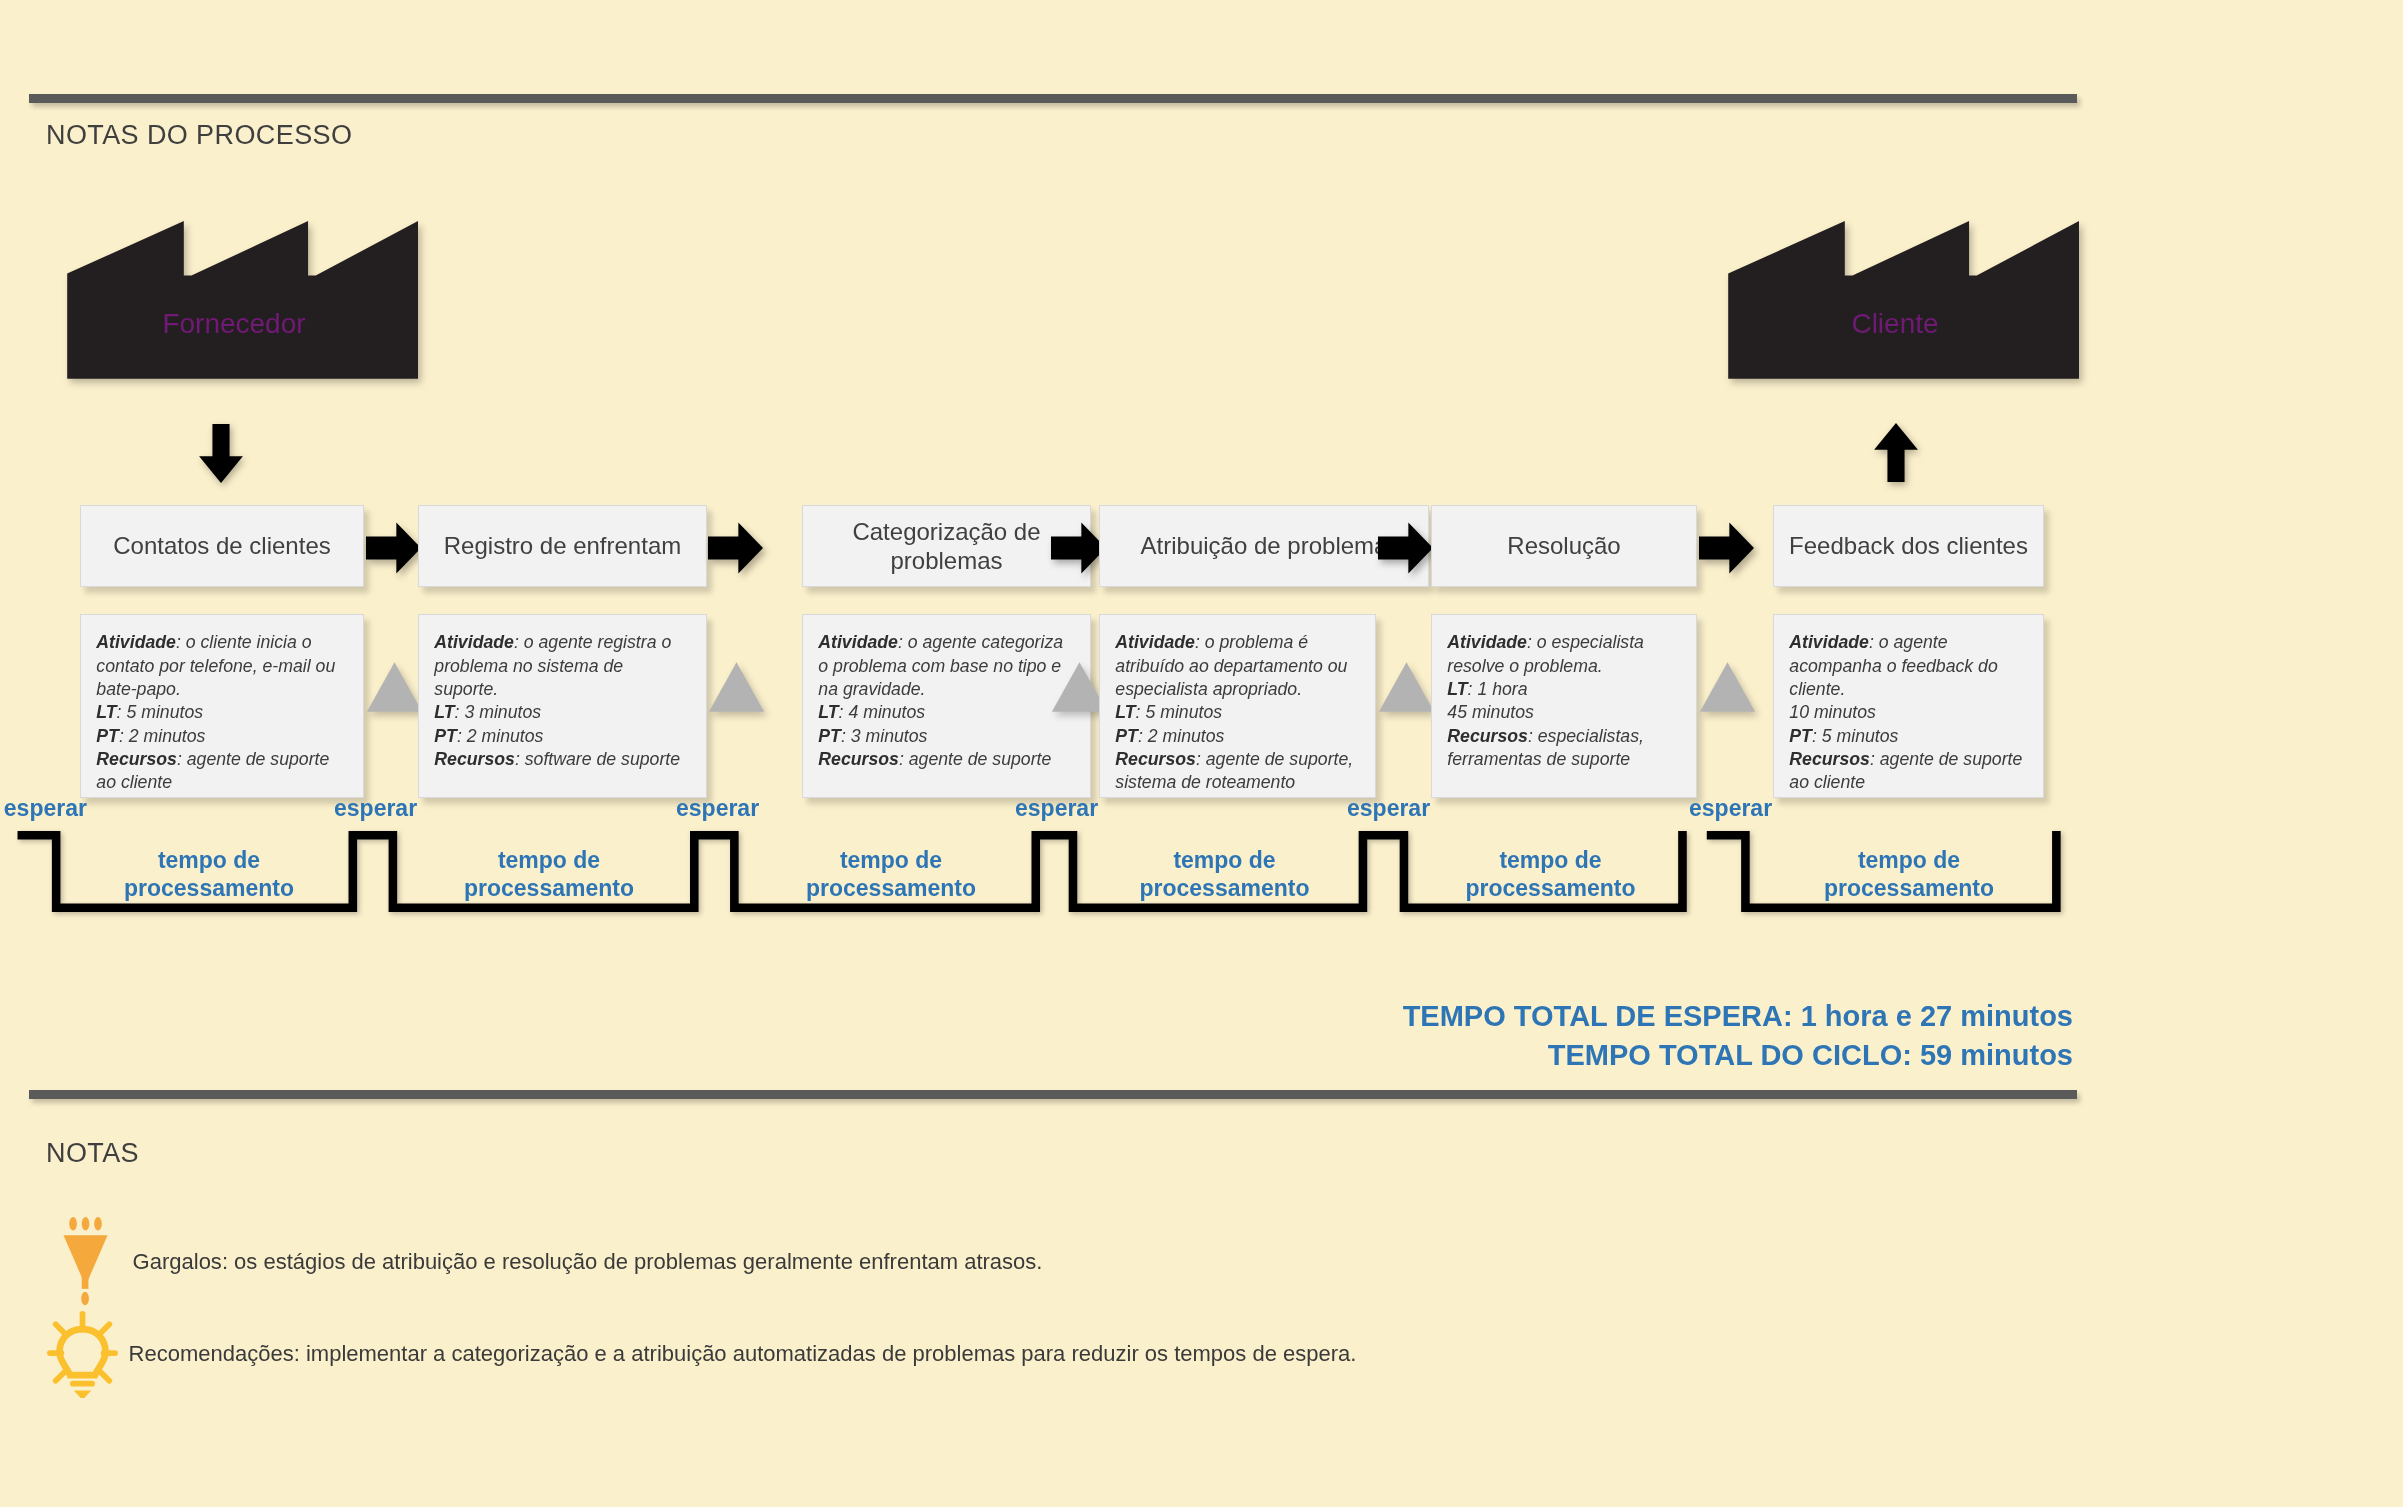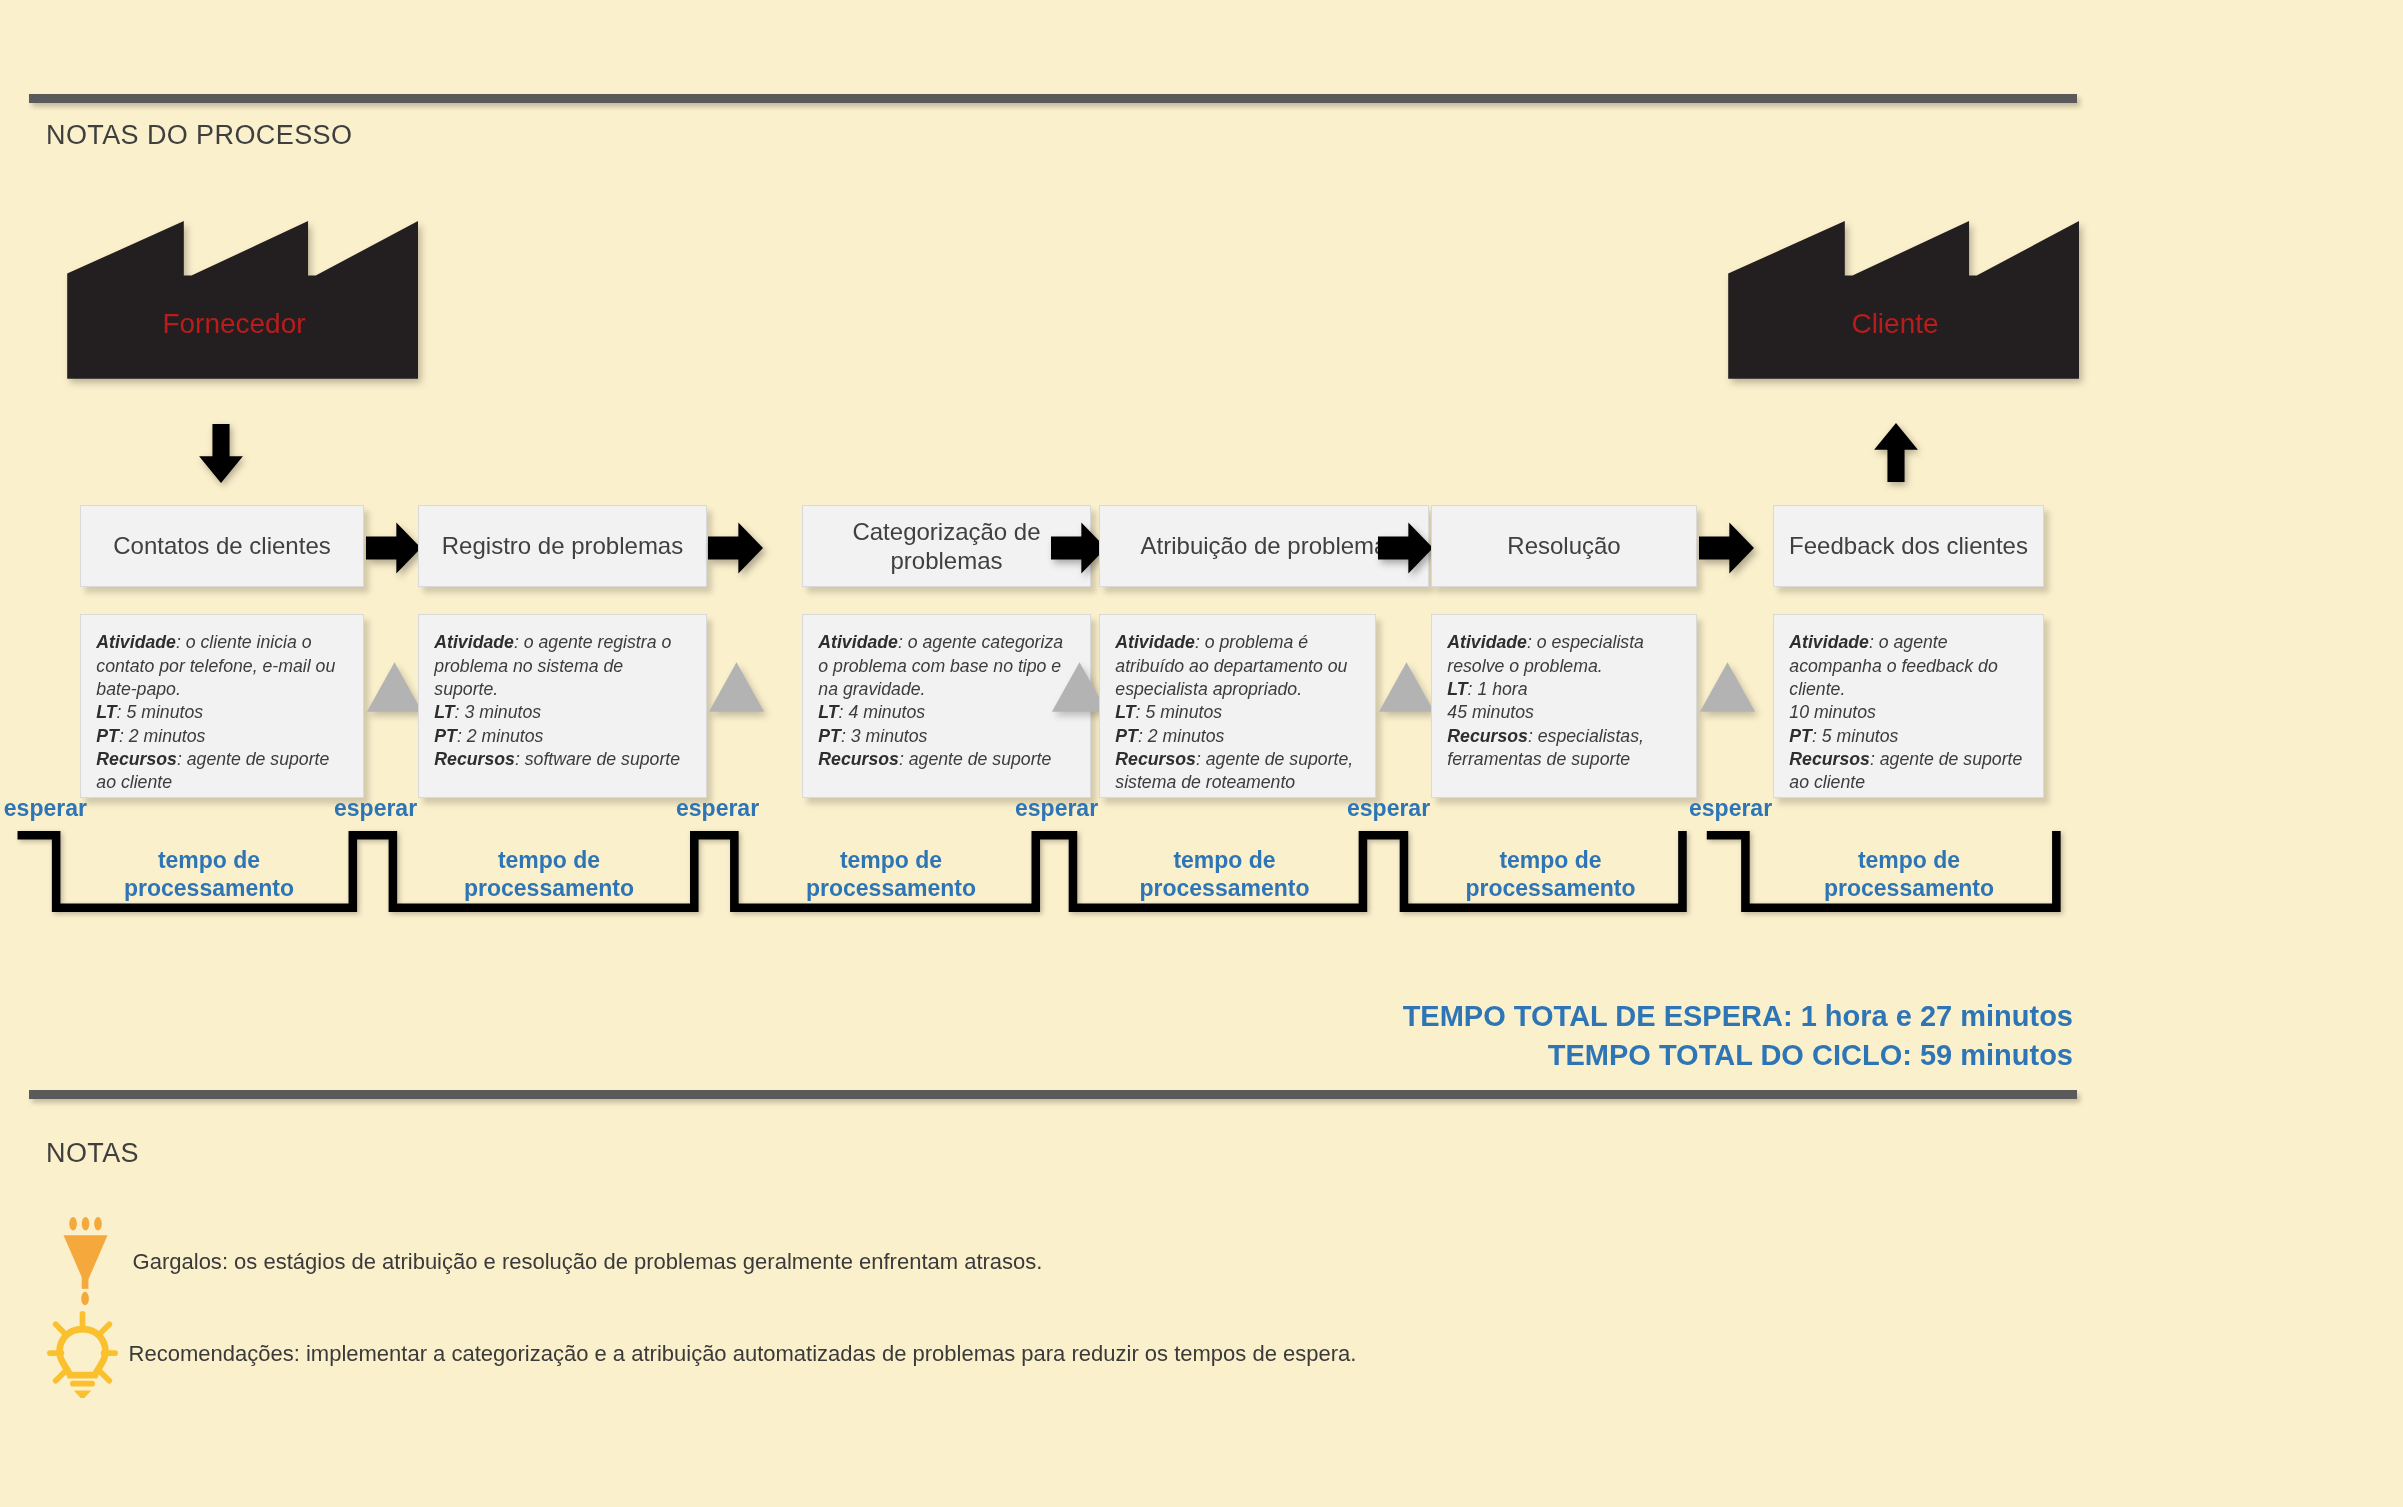--- a/index.html
+++ b/index.html
@@ -27,21 +27,21 @@
   }
   .lbl-etapas{left:46px;top:120px;}
   .lbl-notas{left:46px;top:1138px;}
 
   
   .factory{position:absolute;width:368px;height:163px;}
   .factory svg{position:absolute;left:0;top:0;width:100%;height:100%;
     filter:drop-shadow(3.8px 4.8px 3.8px rgba(0,0,0,.25));}
   .factory .fname{
     position:absolute;left:0;right:0;top:92px;text-align:center;
-    color:#b91c1c;font-size:28px;
+    color:#701a75;font-size:28px;
   }
   .fac-supplier{left:50px;top:216px;}
   .fac-client{left:1711px;top:216px;}
 
   .vert-arrow{position:absolute;width:44px;height:59px;
     filter:drop-shadow(2.9px 3.8px 3.8px rgba(0,0,0,.3));}
   .va-down{left:199px;top:424px;}
   .va-up{left:1874px;top:423px;}
 
   
@@ -135,21 +135,21 @@
         <div class="proc-head" style="width: 284px;">Contatos de clientes</div>
         <div class="proc-body" style="width: 284px;"><b>Atividade</b>: o cliente inicia o contato por telefone, e-mail ou bate-papo.<br><b>LT</b>: 5 minutos<br><b>PT</b>: 2 minutos<br><b>Recursos</b>: agente de suporte ao cliente</div>
       </div>
       <div class="h-arrow" style="left: 366px;"><svg viewBox="0 0 58 54" width="55" height="52">
           <path d="M0 15 L32 15 L32 0 L58 27 L32 54 L32 39 L0 39 Z" fill="#000"></path>
         </svg></div>
       <div class="tri" style="left: 365px;"><svg viewBox="0 0 62 56" width="59" height="54">
           <path d="M31 2 L60 54 L2 54 Z" fill="#B3B3B3"></path>
         </svg></div>
       <div class="proc" style="left: 418px; width: 289px;">
-        <div class="proc-head" style="width: 289px;">Registro de problemas</div>
+        <div class="proc-head" style="width: 289px;">Registro de enfrentam</div>
         <div class="proc-body" style="width: 289px;"><b>Atividade</b>: o agente registra o problema no sistema de suporte.<br><b>LT</b>: 3 minutos<br><b>PT</b>: 2 minutos<br><b>Recursos</b>: software de suporte</div>
       </div>
       <div class="h-arrow" style="left: 708px;"><svg viewBox="0 0 58 54" width="55" height="52">
           <path d="M0 15 L32 15 L32 0 L58 27 L32 54 L32 39 L0 39 Z" fill="#000"></path>
         </svg></div>
       <div class="tri" style="left: 707px;"><svg viewBox="0 0 62 56" width="59" height="54">
           <path d="M31 2 L60 54 L2 54 Z" fill="#B3B3B3"></path>
         </svg></div>
       <div class="proc" style="left: 802px; width: 289px;">
         <div class="proc-head" style="width: 289px;">Categorização de problemas</div>

